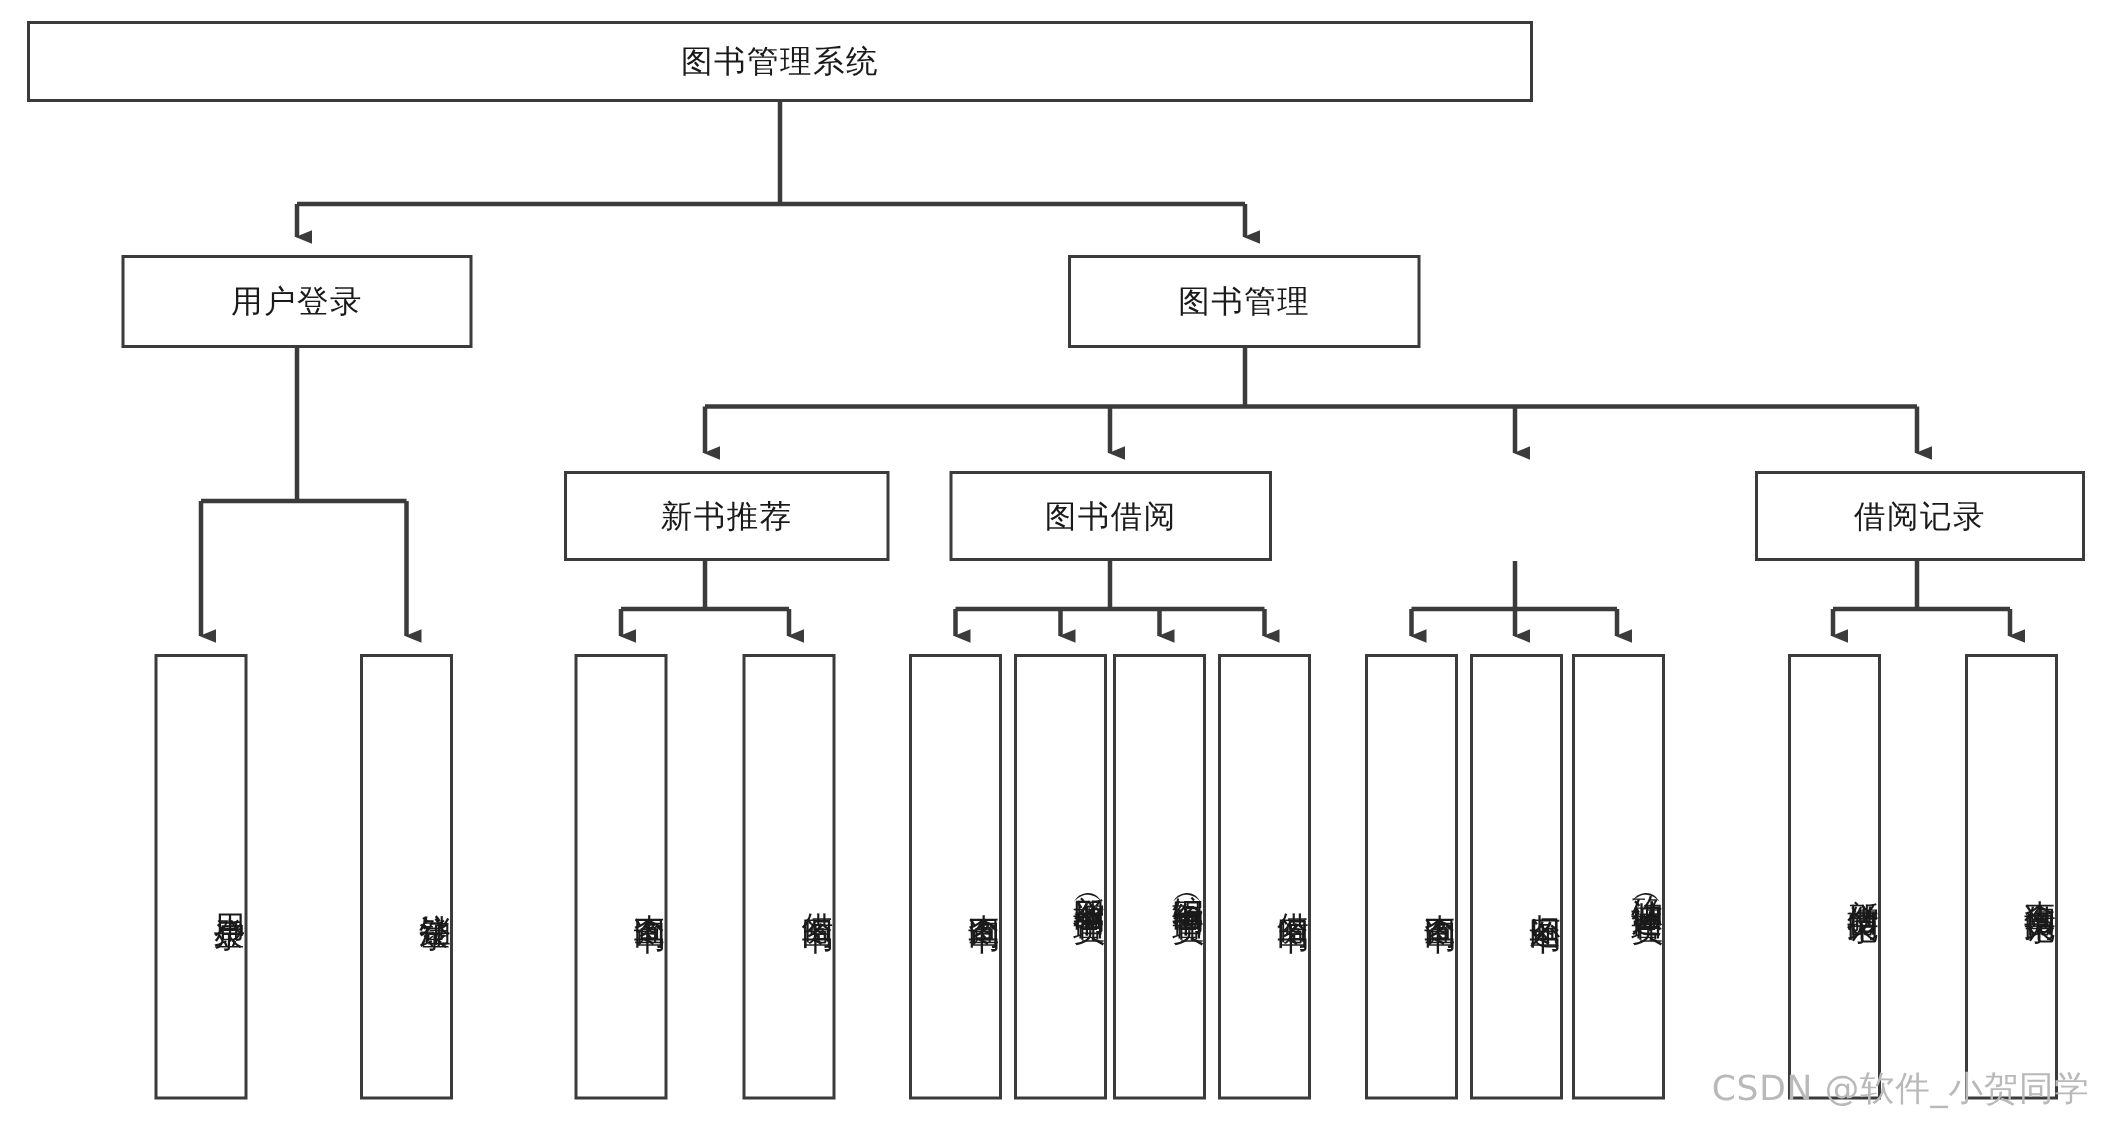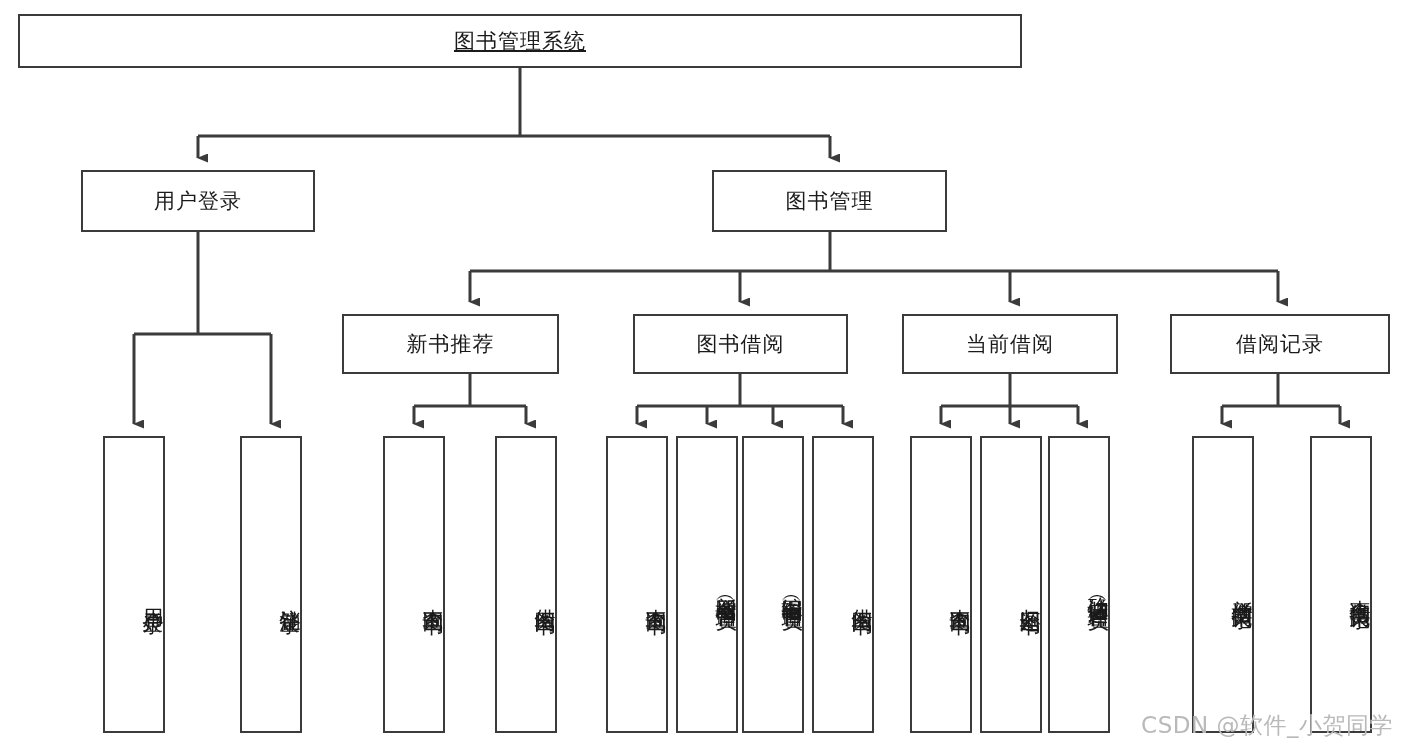--- a/index.html
+++ b/index.html
@@ -114,39 +114,36 @@
       <path d="M1010,406 L1010,424" marker-end="url(#arrowhead)"></path>
       <path d="M1078,406 L1078,424" marker-end="url(#arrowhead)"></path>
 
       <path d="M1278,374 L1278,406"></path>
       <path d="M1222,406 L1340,406"></path>
       <path d="M1222,406 L1222,424" marker-end="url(#arrowhead)"></path>
       <path d="M1340,406 L1340,424" marker-end="url(#arrowhead)"></path>
     </g>
   </svg>
 
-  <div class="node horiz" style="left:18px; top:14px; width:1004px; height:54px;text-decoration:underline;">
+  <div class="node horiz" style="left:18px; top:14px; width:1004px; height:54px;">
     <span class="node-label">图书管理系统</span>
   </div>
 
   <div class="node horiz" style="left:81px; top:170px; width:234px; height:62px;">
     <span class="node-label">用户登录</span>
   </div>
   <div class="node horiz" style="left:712px; top:170px; width:235px; height:62px;justify-content:center;">
     <span class="node-label">图书管理</span>
   </div>
 
-  <div class="node horiz" style="left:342px; top:314px; width:217px; height:60px;">
+  <div class="node horiz" style="left:376px; top:314px; width:217px; height:60px;">
     <span class="node-label">新书推荐</span>
   </div>
   <div class="node horiz" style="left:633px; top:314px; width:215px; height:60px;">
     <span class="node-label">图书借阅</span>
-  </div>
-  <div class="node horiz" style="left:902px; top:314px; width:216px; height:60px;">
-    <span class="node-label">当前借阅</span>
   </div>
   <div class="node horiz" style="left:1170px; top:314px; width:220px; height:60px;">
     <span class="node-label">借阅记录</span>
   </div>
 
   <div class="node vert" style="left:103px; top:436px; width:62px; height:297px;">
     <span class="node-label">用户登录</span>
   </div>
   <div class="node vert" style="left:240px; top:436px; width:62px; height:297px;">
     <span class="node-label">注销登录</span>

